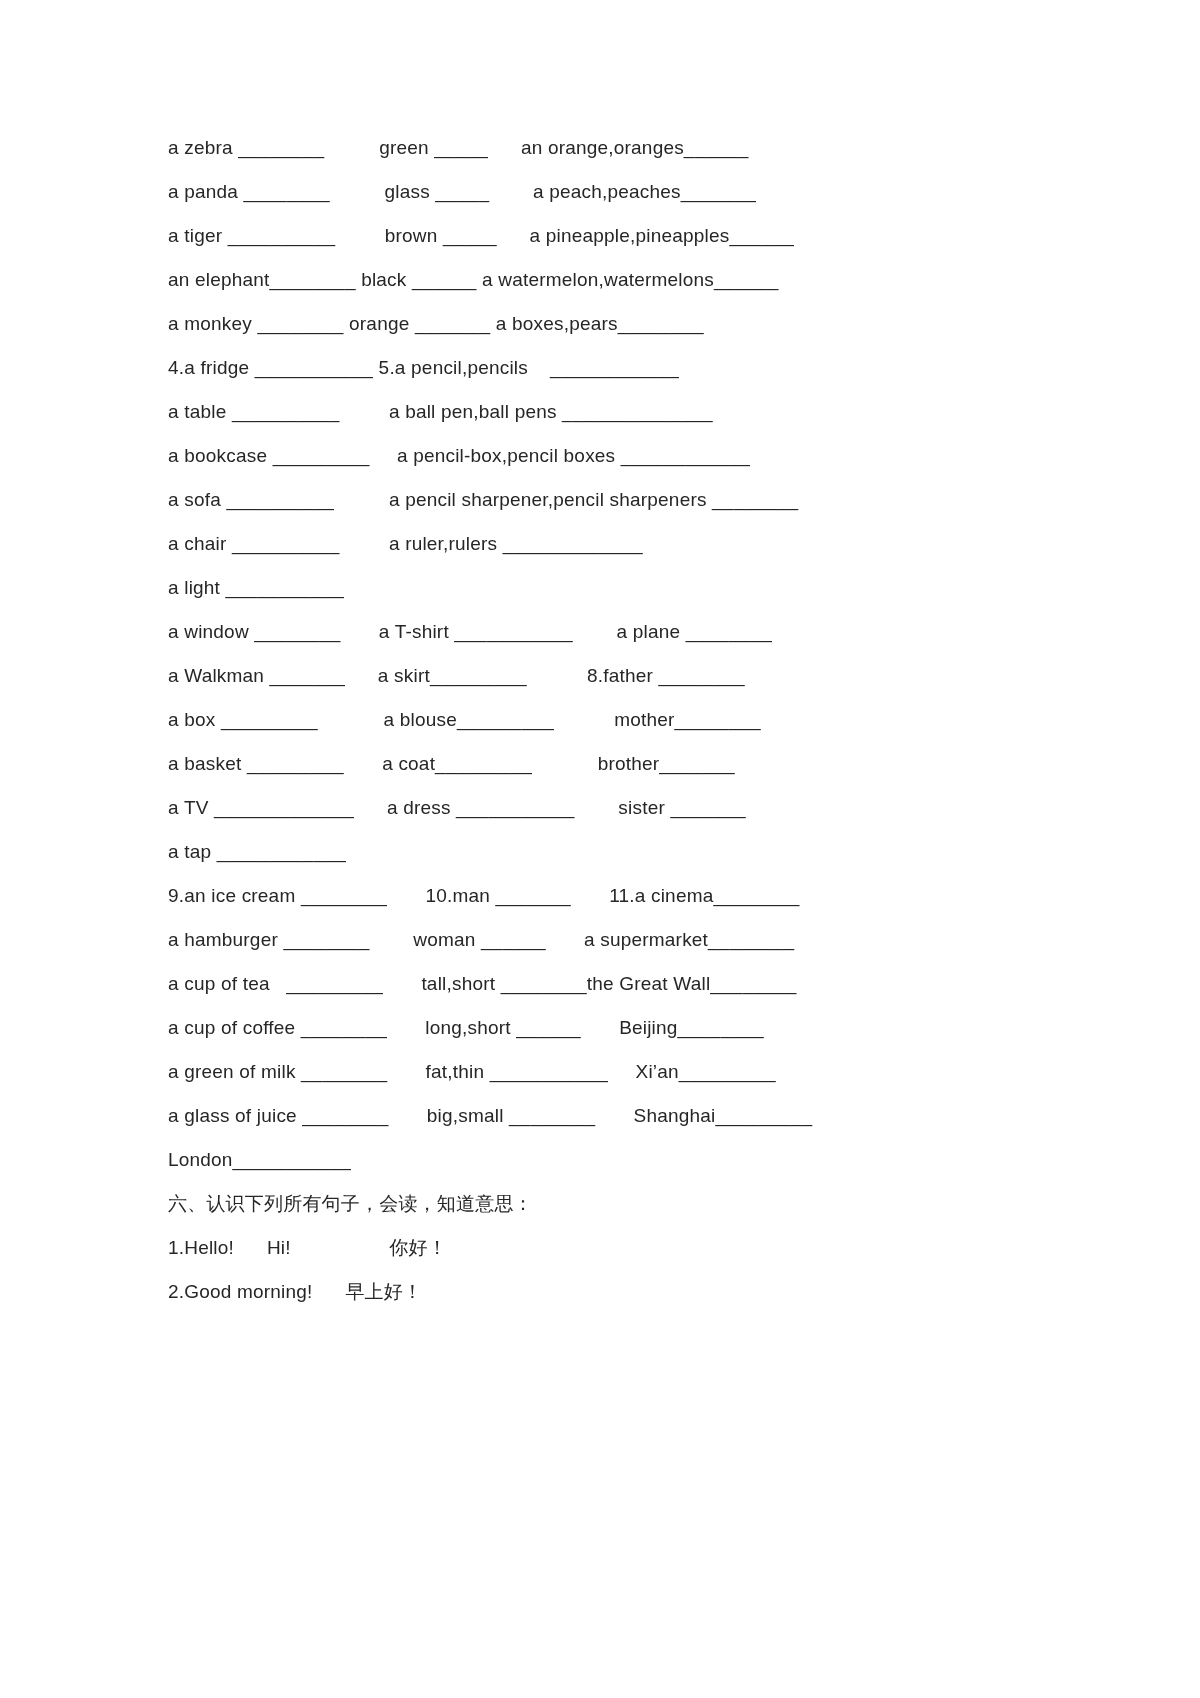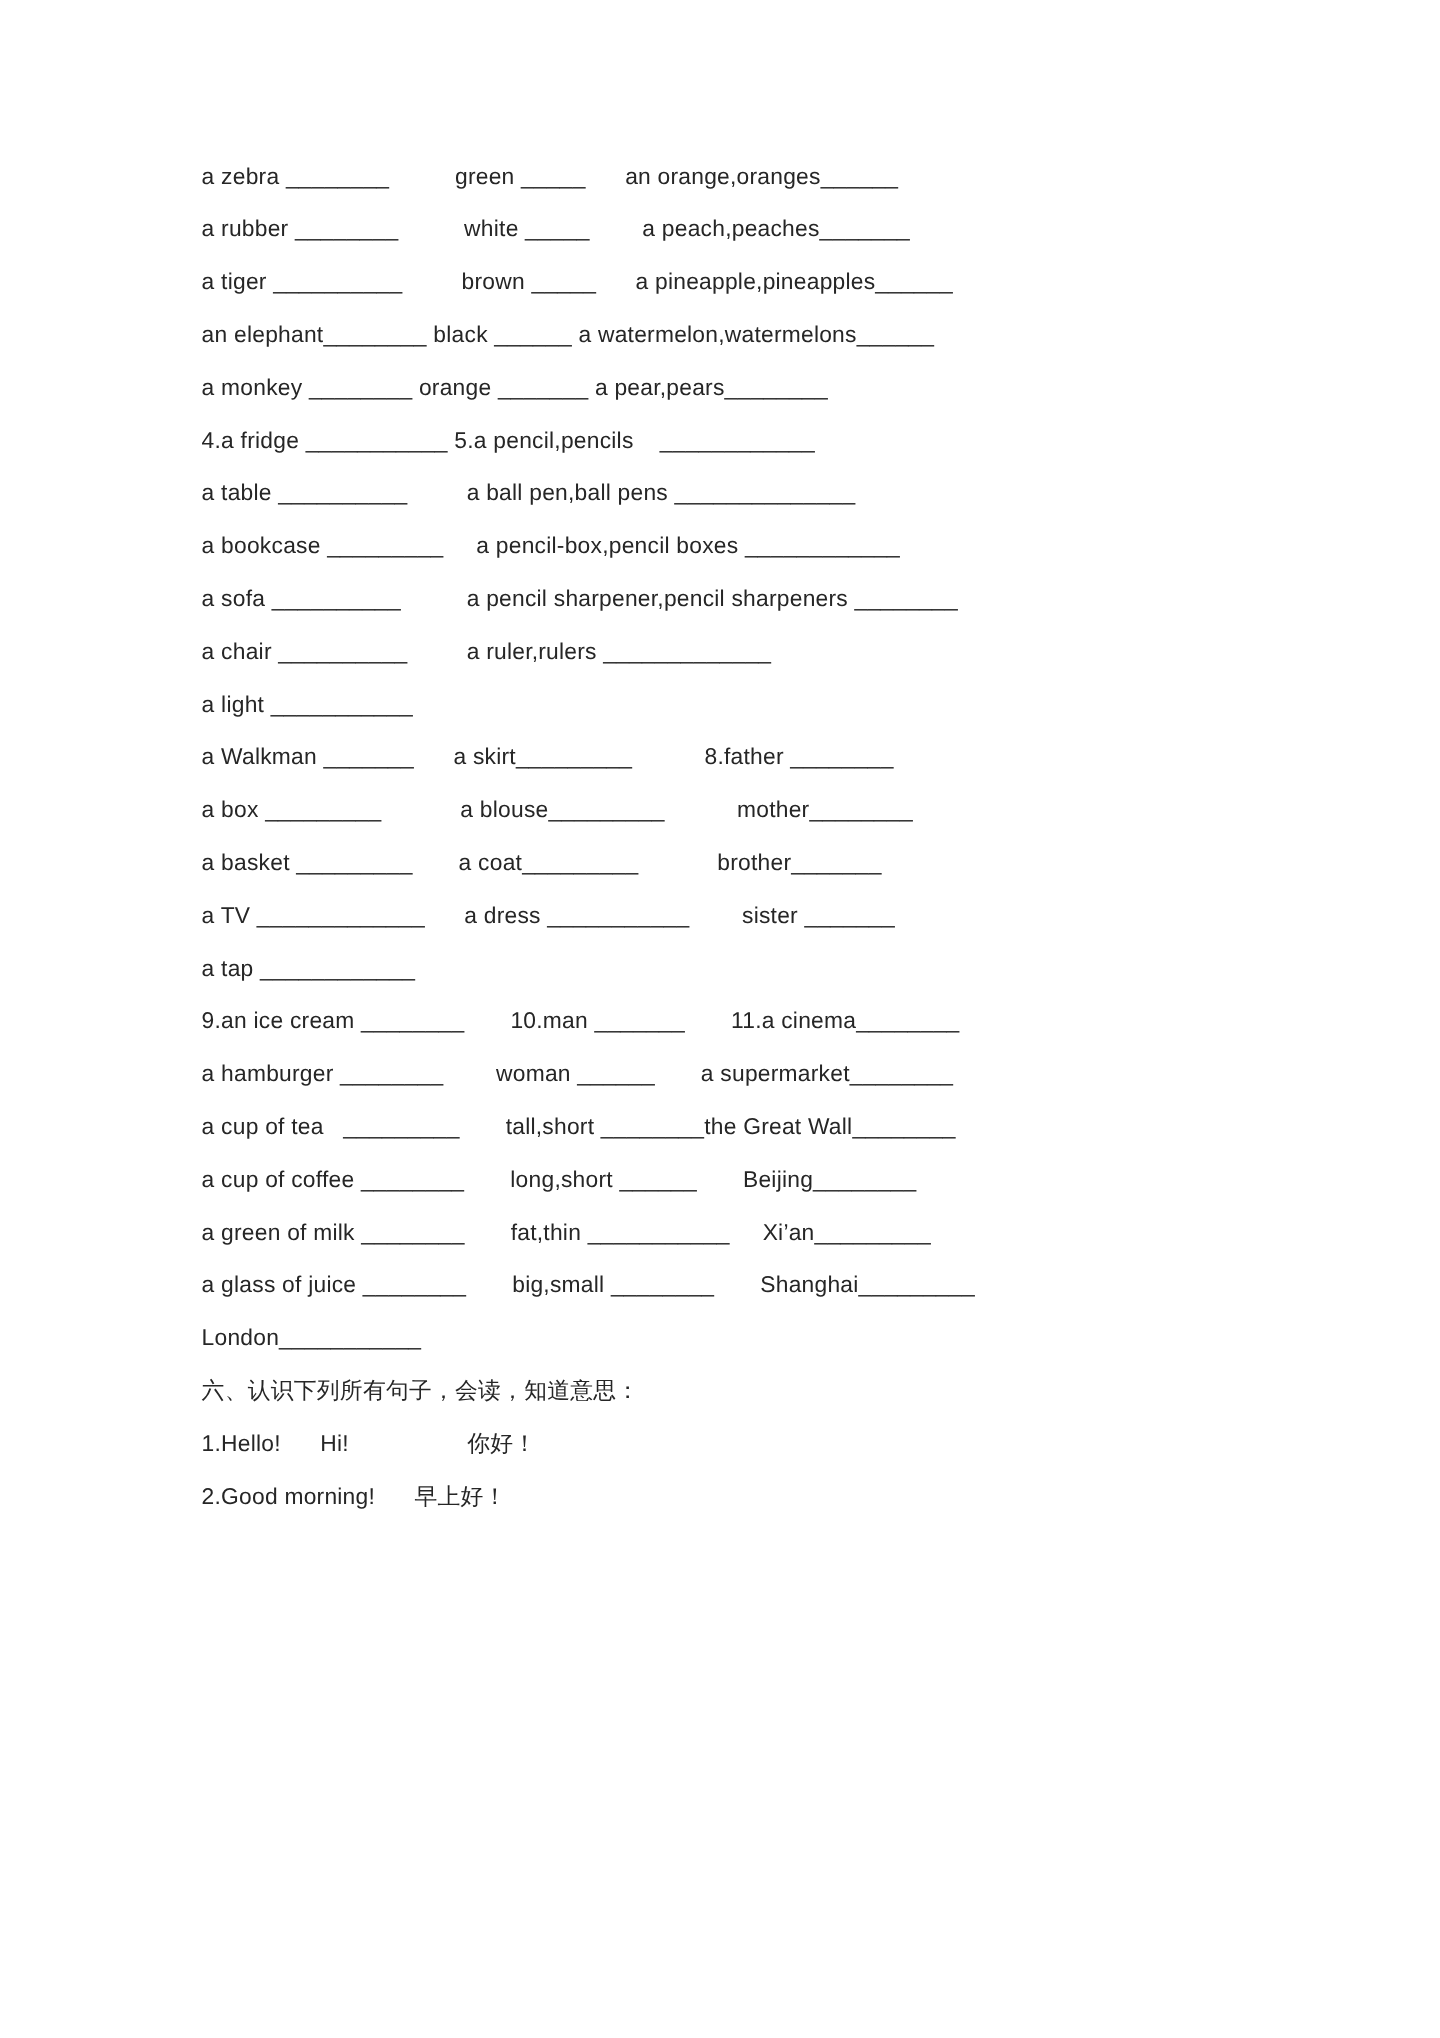--- a/index.html
+++ b/index.html
@@ -31,30 +31,31 @@
     white-space: pre;
     letter-spacing: 0.2px;
   }
 </style>
 </head>
 <body>
 
 <div class="page">
   <div class="content">
       <p class="line">a zebra ________          green _____      an orange,oranges______</p>
-      <p class="line">a rubber ________          white _____        a peach,peaches_______</p>
+      <p class="line">a panda ________          glass _____        a peach,peaches_______</p>
       <p class="line">a tiger __________         brown _____      a pineapple,pineapples______</p>
       <p class="line">an elephant________ black ______ a watermelon,watermelons______</p>
-      <p class="line">a monkey ________ orange _______ a pear,pears________</p>
+      <p class="line">a monkey ________ orange _______ a boxes,pears________</p>
       <p class="line">4.a fridge ___________ 5.a pencil,pencils    ____________</p>
       <p class="line">a table __________         a ball pen,ball pens ______________</p>
       <p class="line">a bookcase _________     a pencil-box,pencil boxes ____________</p>
       <p class="line">a sofa __________          a pencil sharpener,pencil sharpeners ________</p>
       <p class="line">a chair __________         a ruler,rulers _____________</p>
       <p class="line">a light ___________</p>
+      <p class="line">a window ________       a T-shirt ___________        a plane ________</p>
       <p class="line">a Walkman _______      a skirt_________           8.father ________</p>
       <p class="line">a box _________            a blouse_________           mother________</p>
       <p class="line">a basket _________       a coat_________            brother_______</p>
       <p class="line">a TV _____________      a dress ___________        sister _______</p>
       <p class="line">a tap ____________</p>
       <p class="line">9.an ice cream ________       10.man _______       11.a cinema________</p>
       <p class="line">a hamburger ________        woman ______       a supermarket________</p>
       <p class="line">a cup of tea   _________       tall,short ________the Great Wall________</p>
       <p class="line">a cup of coffee ________       long,short ______       Beijing________</p>
       <p class="line">a green of milk ________       fat,thin ___________     Xi’an_________</p>

